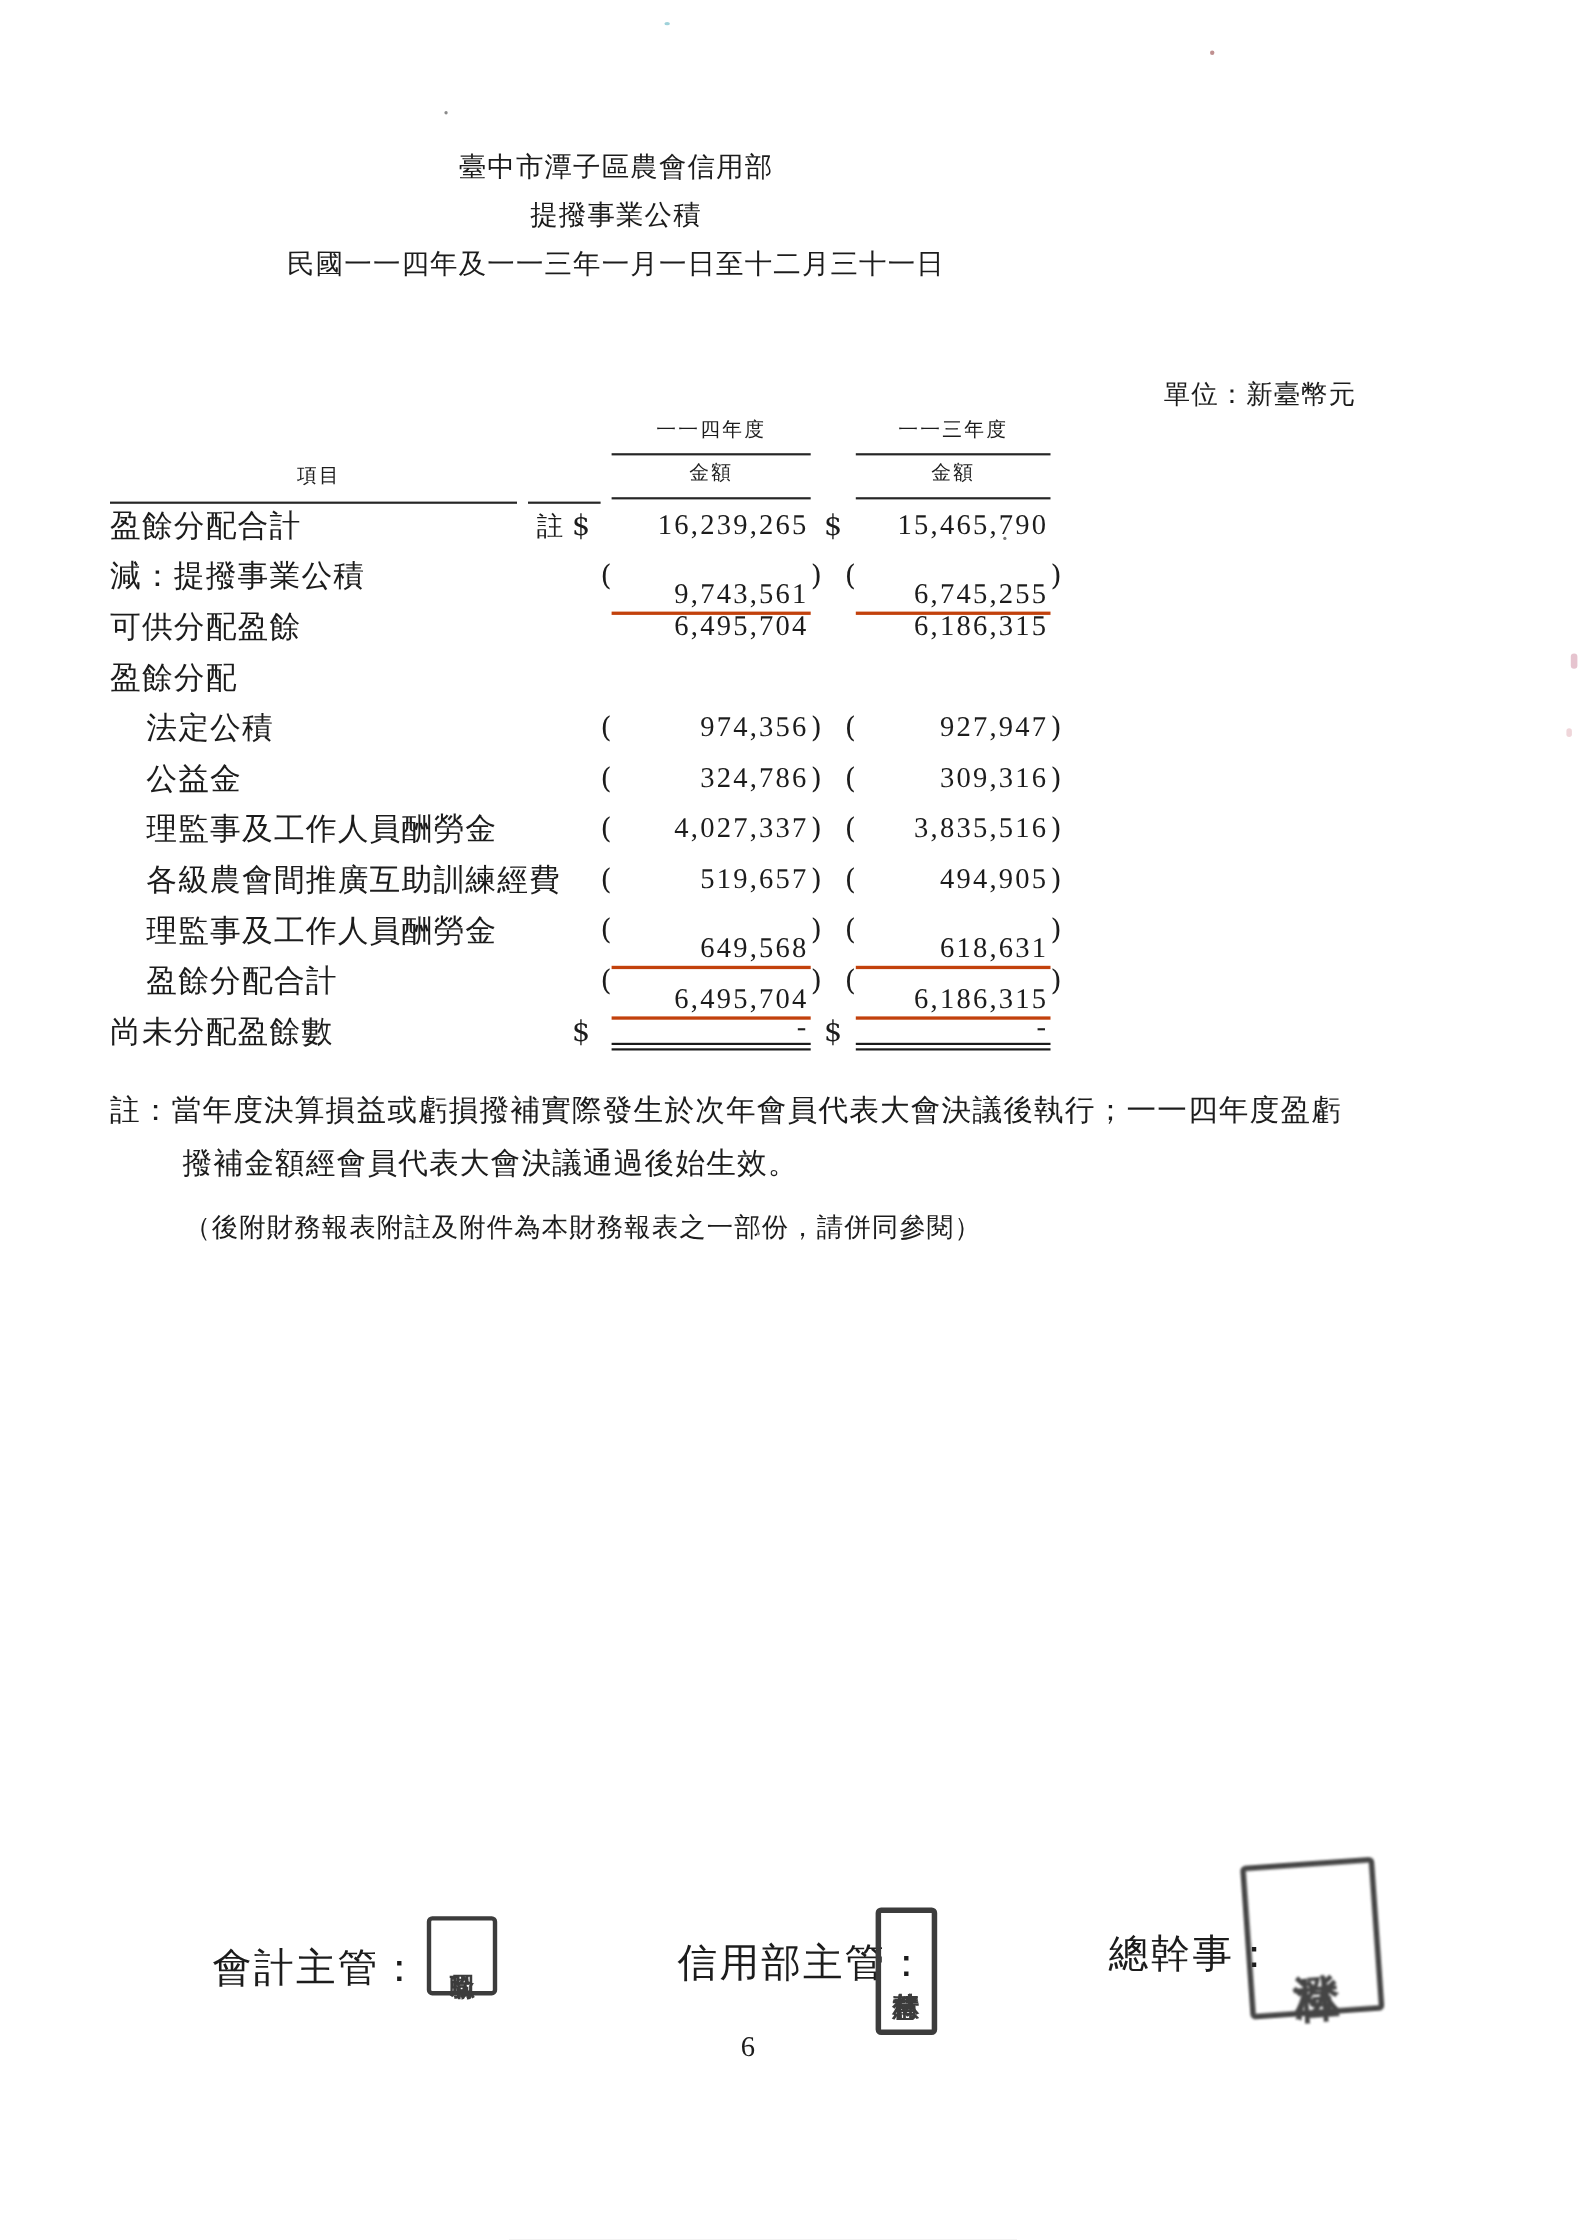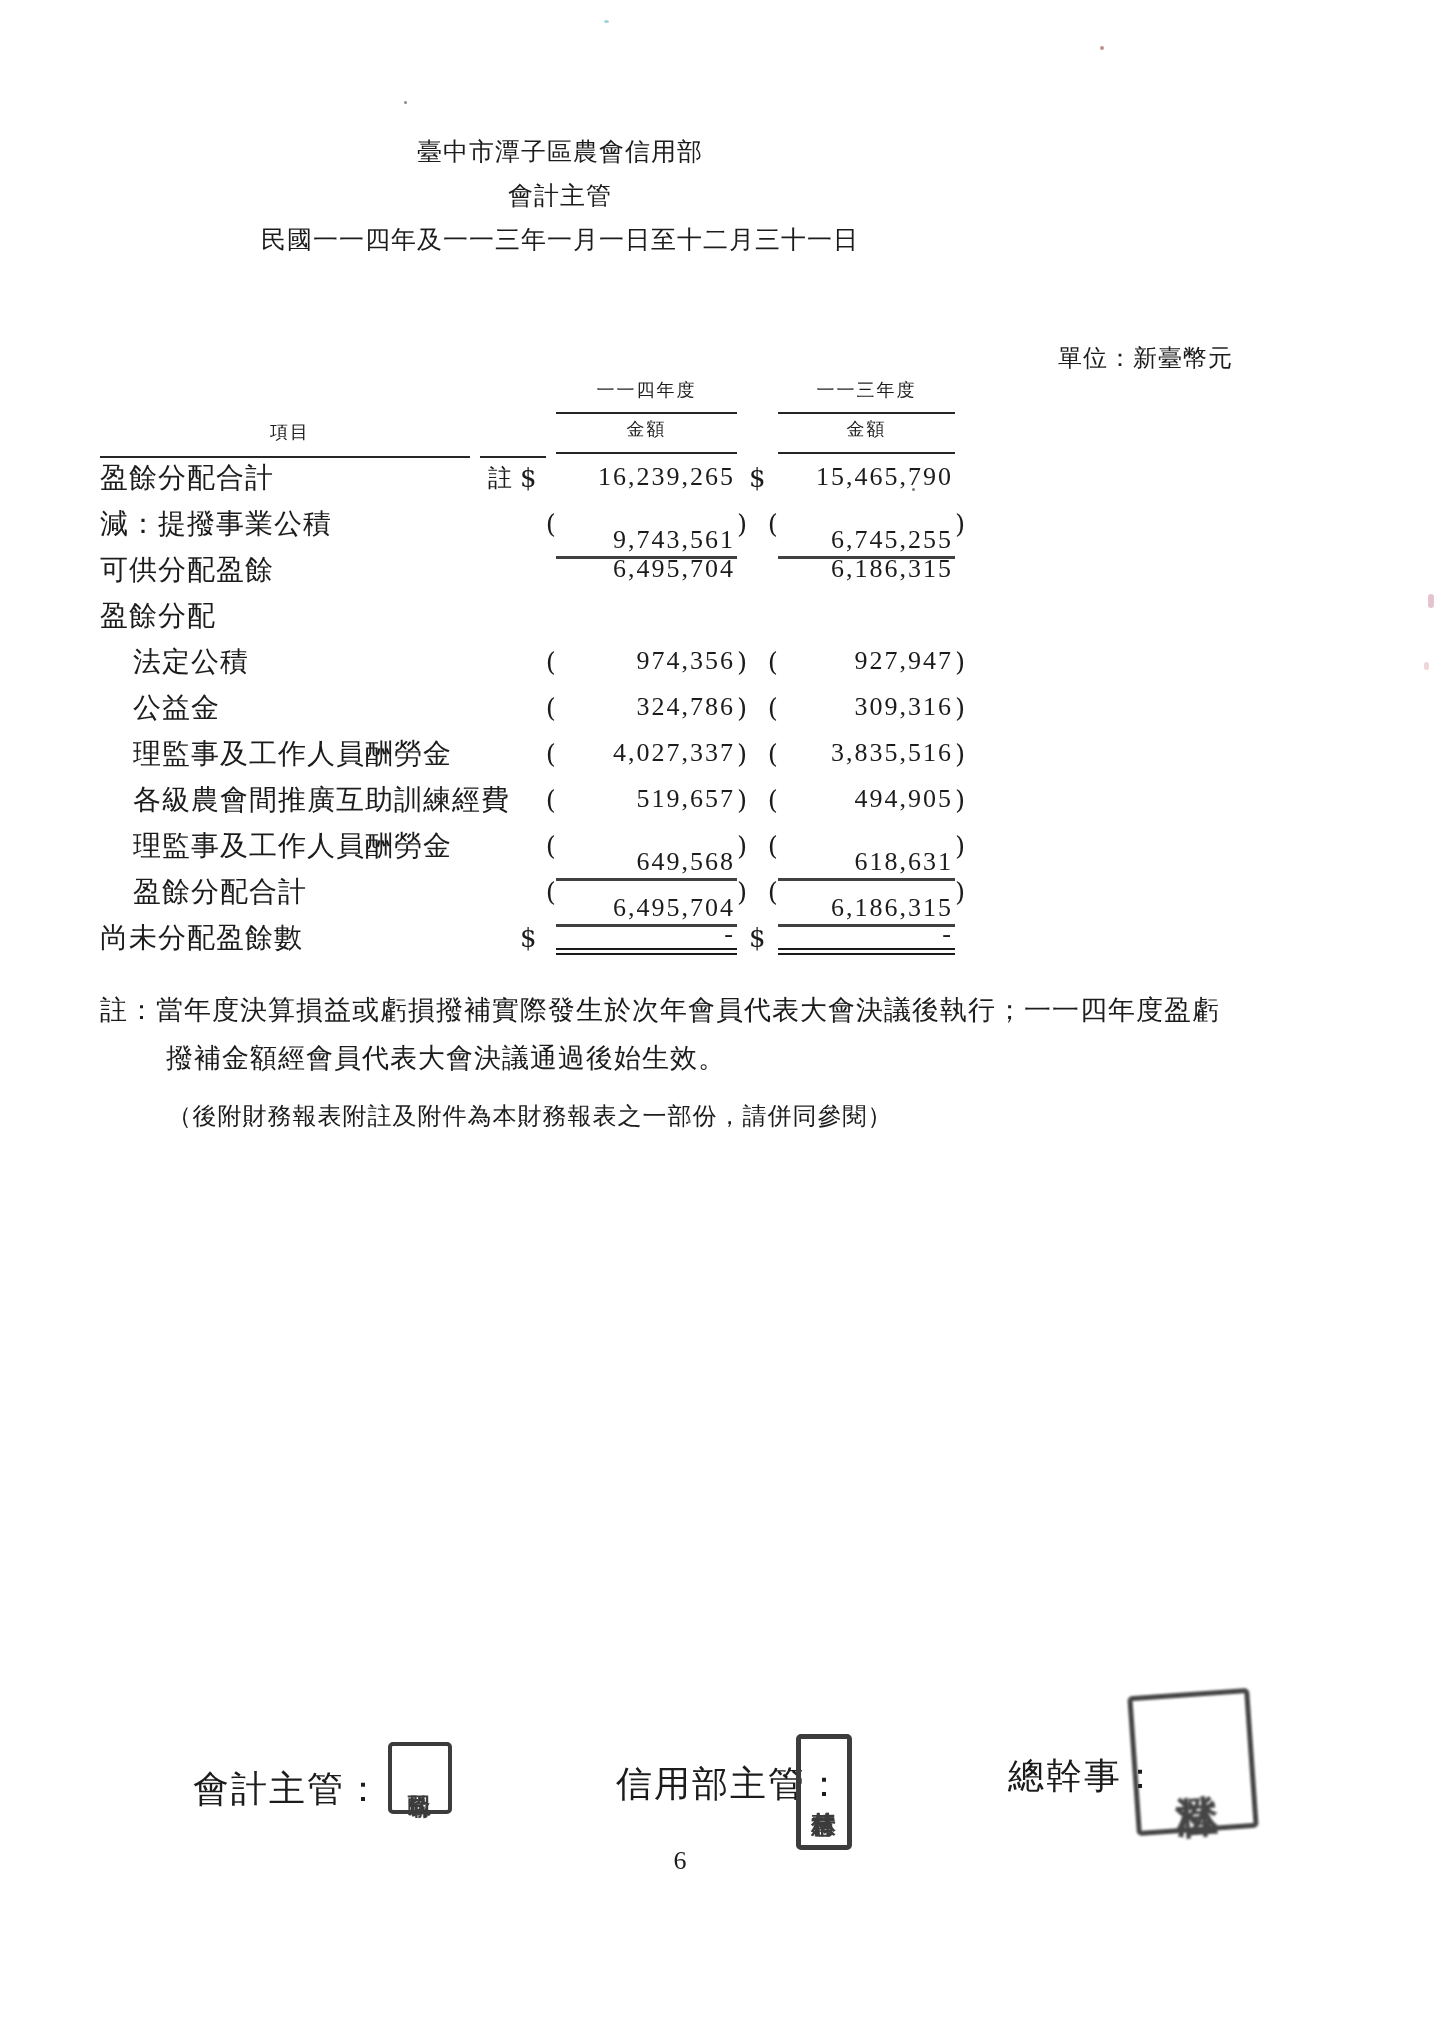--- a/index.html
+++ b/index.html
@@ -30,21 +30,21 @@
   .c.c1pre{width:36px;}
   .c.c1num{width:181px;}
   .c.c1close{width:12px;}
   .c.c2pre{width:29px;}
   .c.c2num{width:177px;}
   .c.c2close{width:18px;}
   .pre{font-size:26px;justify-content:flex-start;}
   .pre.paren{justify-content:flex-end;}
   .num{font-family:"Liberation Serif","DejaVu Serif",serif;font-size:26px;letter-spacing:2px;justify-content:flex-end;padding-right:2px;padding-bottom:2px;}
   .close{font-size:26px;justify-content:flex-start;}
-  .u1{border-bottom:3px solid #404040;margin-top:36px;}
+  .u1{border-bottom:3px solid #c2410c;margin-top:36px;}
   .u2{border-bottom:7px double #1a1a1a;}
   
   .note-block{left:100px;top:986px;width:1160px;font-size:27px;line-height:48px;letter-spacing:1px;}
   .note-line2{padding-left:66px;}
   .appendix{left:0;top:1100px;width:1060px;text-align:center;font-size:24px;letter-spacing:1px;}
   
   .sig-label{font-size:36px;letter-spacing:2px;}
   .seal{
     border:4px solid #3c3c3c;border-radius:5px;color:#3c3c3c;
     display:flex;align-items:center;justify-content:center;
@@ -58,21 +58,21 @@
   
   .speck{position:absolute;border-radius:50%;}
 </style>
 </head>
 <body>
 
 <div class="page">
 
   <div class="abs title-block">
     <div class="title-line">臺中市潭子區農會信用部</div>
-    <div class="title-line">會計主管</div>
+    <div class="title-line">提撥事業公積</div>
     <div class="title-line">民國一一四年及一一三年一月一日至十二月三十一日</div>
   </div>
 
   <div class="abs unit-line">單位：新臺幣元</div>
 
   <div class="abs col-head" style="left:100px;top:420px;width:380px;">項目</div>
   <div class="abs hline" style="left:100px;top:456px;width:370px;"></div>
   <div class="abs hline" style="left:480px;top:456px;width:66px;"></div>
 
   <div class="abs col-head" style="left:556px;top:378px;width:181px;">一一四年度</div>

